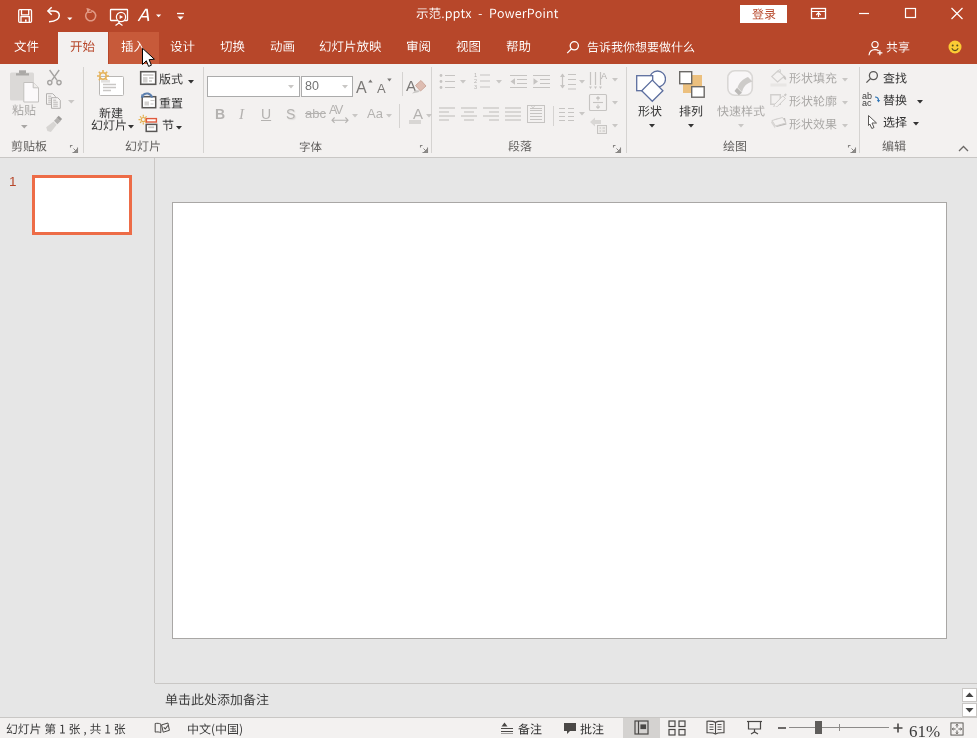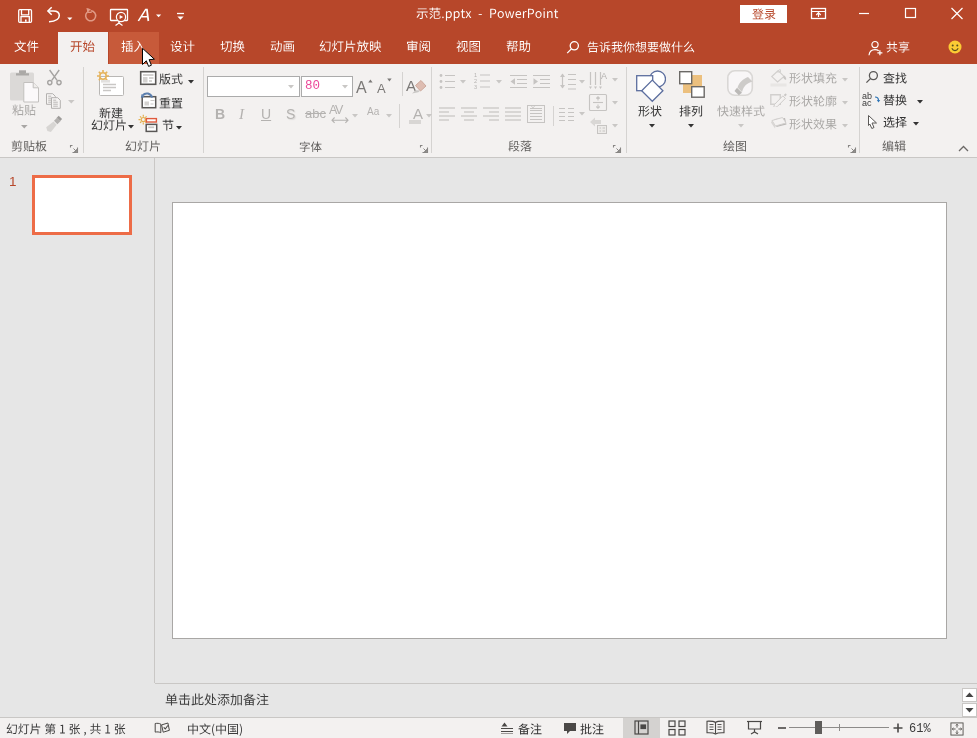--- a/index.html
+++ b/index.html
@@ -319,21 +319,21 @@
       <use href="#g29" x="0"></use>
       <use href="#g30" x="1000"></use>
       <use href="#g31" x="2000"></use>
     </g>
   </svg>
 <div style="left:206.5px;top:75.5px;width:93px;height:21px;background:#fff;border:1px solid #ABABAB"></div>
 <svg class="r" style="left:287px;top:83.5px" width="8" height="6" viewBox="0 0 8 6">
     <path d="m1 1 3 3.4L7 1Z" fill="#C9C7C5"></path>
   </svg>
 <div style="left:300.5px;top:75.5px;width:52px;height:21px;background:#fff;border:1px solid #ABABAB"></div>
-<div style="left:305px;top:79px;width:30px;height:14px;font-size:12.5px;color:#ec4899;font-family:Liberation Mono, monospace">80</div>
+<div style="left:305px;top:79px;width:30px;height:14px;font-size:12.5px;color:#737373;font-family:Liberation Sans, sans-serif">80</div>
 <svg class="r" style="left:341px;top:83.5px" width="8" height="6" viewBox="0 0 8 6">
     <path d="m1 1 3 3.4L7 1Z" fill="#C9C7C5"></path>
   </svg>
 <svg class="r" style="left:355px;top:76px" width="42" height="20" viewBox="0 0 42 20">
 <g fill="#7B7977">
       <text x="1" y="16.5" font-family="Liberation Sans" font-size="16">A</text>
 <text x="22" y="16.5" font-family="Liberation Sans" font-size="13">A</text>
     </g>
 <path d="m13.2 6.5 2.2-3 2.2 3Z" fill="#7B7977"></path>
 <path d="m32.2 2.5 2.2 3 2.2-3Z" fill="#7B7977"></path>
@@ -344,21 +344,21 @@
 <path d="m9.5 9.5 5.5-5 5 5.5-5.5 5Z" fill="#DEBDB2" stroke="#CDA99C"></path>
 <path d="m6 17.5 3.5-3.3 4.8 0.2-2 1.8Z" fill="#C9C7C5"></path>
   </svg>
 <div style="left:210px;top:103px;width:230px;height:26px;color:#B4B2B0;font-family:'Liberation Sans'">
 <span style="position:absolute;left:5px;top:3px;font-weight:bold;font-size:14px">B</span>
 <span style="position:absolute;left:29px;top:3px;font-style:italic;font-family:'Liberation Serif';font-size:15px">I</span>
 <span style="position:absolute;left:51px;top:3px;font-size:14px;text-decoration:underline">U</span>
 <span style="position:absolute;left:76px;top:3px;font-size:14px;text-shadow:1px 1px 1px #dcdad8">S</span>
 <span style="position:absolute;left:95px;top:3px;font-size:13px;text-decoration:line-through">abc</span>
 <span style="position:absolute;left:119px;top:0px;font-size:12.5px;letter-spacing:-1.5px">AV</span>
-<span style="position:absolute;left:157px;top:3px;font-size:10px">Aa</span>
+<span style="position:absolute;left:157px;top:3px;font-size:13px">Aa</span>
 <span style="position:absolute;left:203px;top:2px;font-size:15px">A</span>
 </div>
 <svg class="r" style="left:331px;top:116px" width="18" height="9" viewBox="0 0 18 9" fill="none" stroke="#B4B2B0">
 <path d="m3.6 1.5-2.6 2.7 2.6 2.7M14.4 1.5l2.6 2.7-2.6 2.7M1.3 4.2h15.4" stroke-width="1.1"></path>
   </svg>
 <svg class="r" style="left:350.5px;top:113px" width="8" height="6" viewBox="0 0 8 6">
     <path d="m1 1 3 3.4L7 1Z" fill="#C9C7C5"></path>
   </svg>
 <svg class="r" style="left:384.5px;top:113px" width="8" height="6" viewBox="0 0 8 6">
     <path d="m1 1 3 3.4L7 1Z" fill="#C9C7C5"></path>
@@ -767,21 +767,21 @@
   </svg>
 <svg class="r" style="left:777px;top:726px" width="10" height="4" viewBox="0 0 10 4">
     <path d="M1 2h8" stroke="#4A4846" stroke-width="1.6"></path>
   </svg>
 <div style="left:789px;top:727px;width:100px;height:1px;background:#8D8B89"></div>
 <div style="left:838.5px;top:724px;width:1px;height:7px;background:#8D8B89"></div>
 <div style="left:814.5px;top:721px;width:7px;height:13px;background:#5F5D5B"></div>
 <svg class="r" style="left:892px;top:722px" width="12" height="12" viewBox="0 0 12 12">
     <path d="M6 1.5v9M1.5 6h9" stroke="#4A4846" stroke-width="1.6"></path>
   </svg>
-<div style="left:909px;top:722px;width:34px;height:14px;font-size:12px;color:#3B3B3B;font-family:Liberation Mono, monospace">61%</div>
+<div style="left:909px;top:722px;width:34px;height:14px;font-size:17px;color:#3B3B3B;font-family:Liberation Serif, serif">61%</div>
 <svg class="r" style="left:949.5px;top:721.5px" width="14" height="14" viewBox="0 0 15 15" fill="none" stroke="#55534F" stroke-width="1">
 <rect x="1" y="1" width="13" height="13"></rect>
 <path d="M7.5 2.5v3.5M7.5 12.5V9M2.5 7.5h3.5M12.5 7.5H9"></path>
 <path d="m6.3 3.7 1.2-1.3 1.2 1.3M6.3 11.3l1.2 1.3 1.2-1.3M3.7 6.3 2.4 7.5l1.3 1.2M11.3 6.3l1.3 1.2-1.3 1.2"></path>
   </svg>
 <svg width="0" height="0" style="position:absolute">
     <defs>
       <path id="g0" d="M234 529C191 642 117 753 35 824C54 834 88 856 104 869C183 792 262 673 311 550ZM684 560C756 656 832 786 859 870L934 836C904 751 826 625 753 531ZM149 114V188H853V114ZM60 357V431H461V861C461 877 455 881 437 882C418 883 352 883 284 880C296 903 308 936 311 959C400 959 459 958 494 946C530 933 542 911 542 862V431H941V357Z"></path>
       <path id="g1" d="M75 895 127 957C201 881 289 784 358 699L317 642C239 734 140 836 75 895ZM116 352C175 385 258 435 299 465L342 408C299 380 217 334 158 303ZM56 542C118 571 202 614 244 641L286 583C242 557 157 517 97 491ZM410 339V815C410 918 446 943 565 943C591 943 787 943 815 943C923 943 948 902 960 765C938 760 906 747 888 735C881 849 871 871 811 871C769 871 601 871 568 871C500 871 487 862 487 815V410H796V592C796 605 792 609 773 610C755 611 694 611 623 609C635 629 648 659 652 680C737 680 793 679 827 668C862 656 871 634 871 592V339ZM638 40V127H359V40H283V127H58V197H283V294H359V197H638V294H715V197H944V127H715V40Z"></path>
       <path id="g2" d="M139 893C175 893 205 865 205 824C205 782 175 754 139 754C102 754 73 782 73 824C73 865 102 893 139 893Z"></path>

